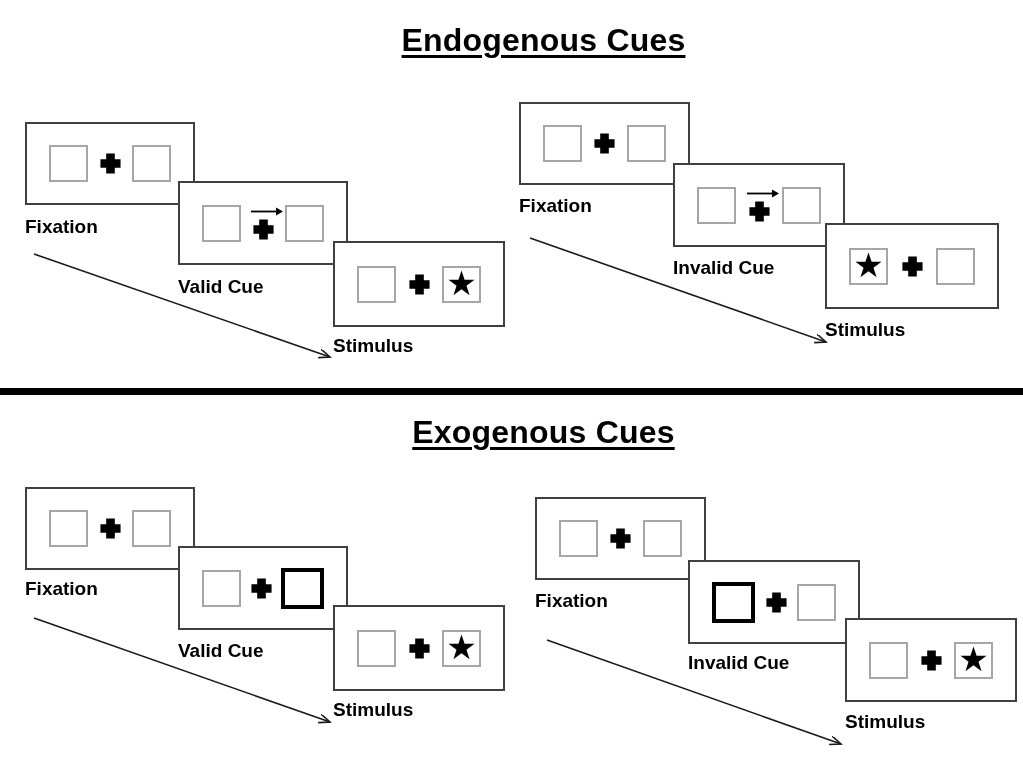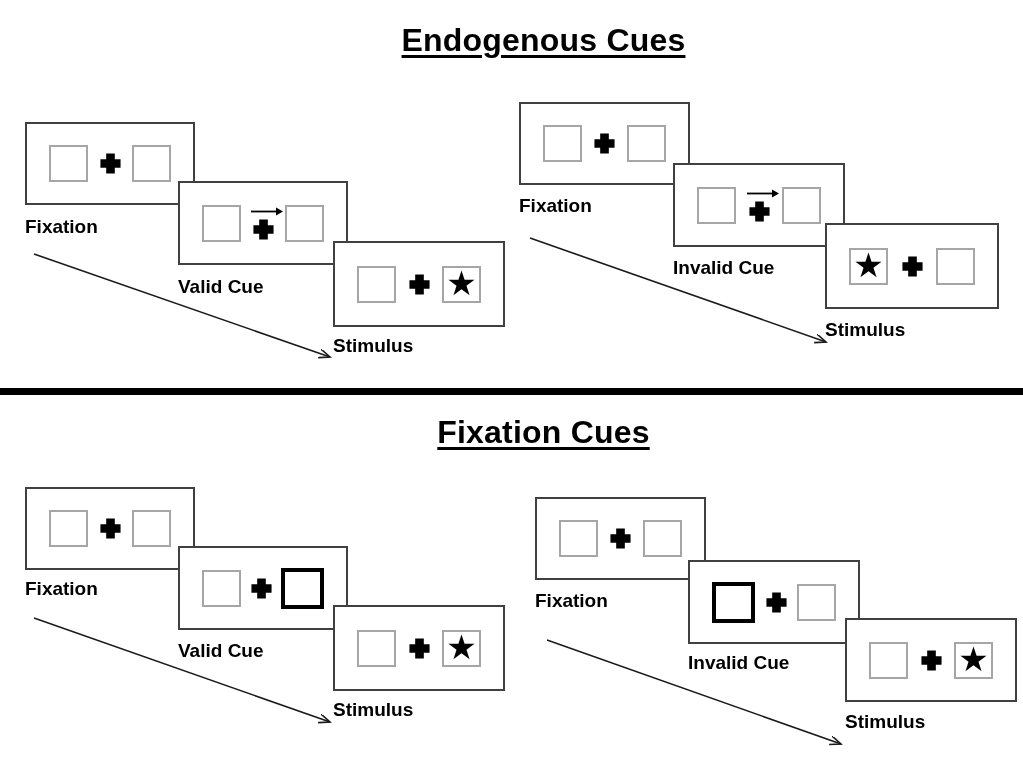--- a/index.html
+++ b/index.html
@@ -43,21 +43,21 @@
       </marker>
     </defs>
     <line x1="34" y1="254" x2="330" y2="357" stroke="#1a1a1a" stroke-width="1.6" marker-end="url(#ah)"></line>
     <line x1="530" y1="238" x2="826" y2="342" stroke="#1a1a1a" stroke-width="1.6" marker-end="url(#ah)"></line>
     <line x1="34" y1="618" x2="330" y2="722" stroke="#1a1a1a" stroke-width="1.6" marker-end="url(#ah)"></line>
     <line x1="547" y1="640" x2="841" y2="744" stroke="#1a1a1a" stroke-width="1.6" marker-end="url(#ah)"></line>
   </svg>
 
   <h1 class="title" style="top:22px;"><span>Endogenous Cues</span></h1>
   <div class="divider"></div>
-  <h1 class="title" style="top:414px;"><span>Fixation Cues</span></h1>
+  <h1 class="title" style="top:414px;"><span>Exogenous Cues</span></h1>
 
   <div class="panel" style="left:25px;top:122px;width:170px;height:83px;">
     <span class="sq"></span>
     <span class="centergrp">
       <svg class="plus" width="23" height="23" viewBox="0 0 24 24">
           <path d="M7.5 1.5 H16.5 V7.5 H22.5 V16.5 H16.5 V22.5 H7.5 V16.5 H1.5 V7.5 H7.5 Z" fill="#000"></path>
         </svg>
     </span>
     <span class="sq"></span>
   </div>

